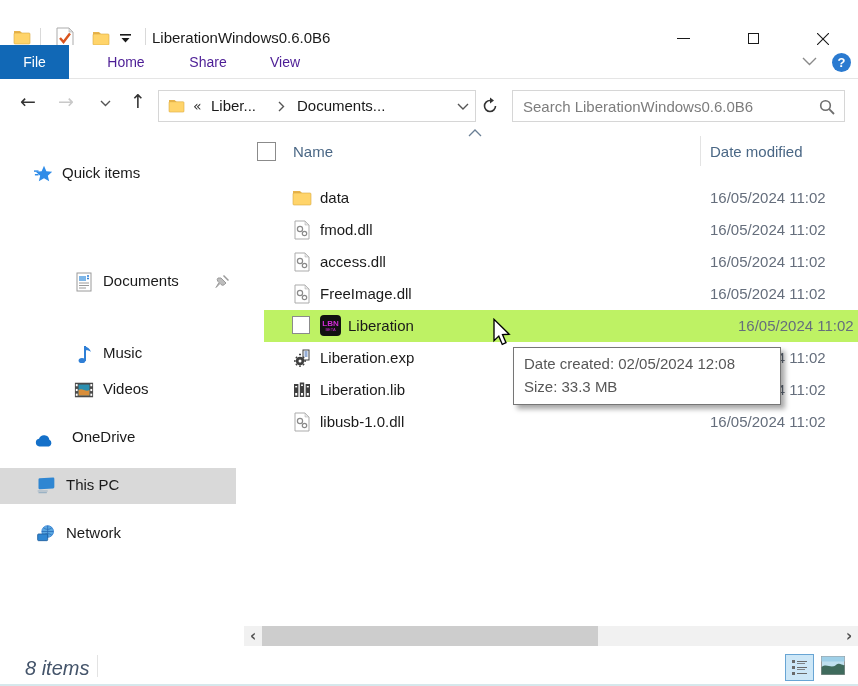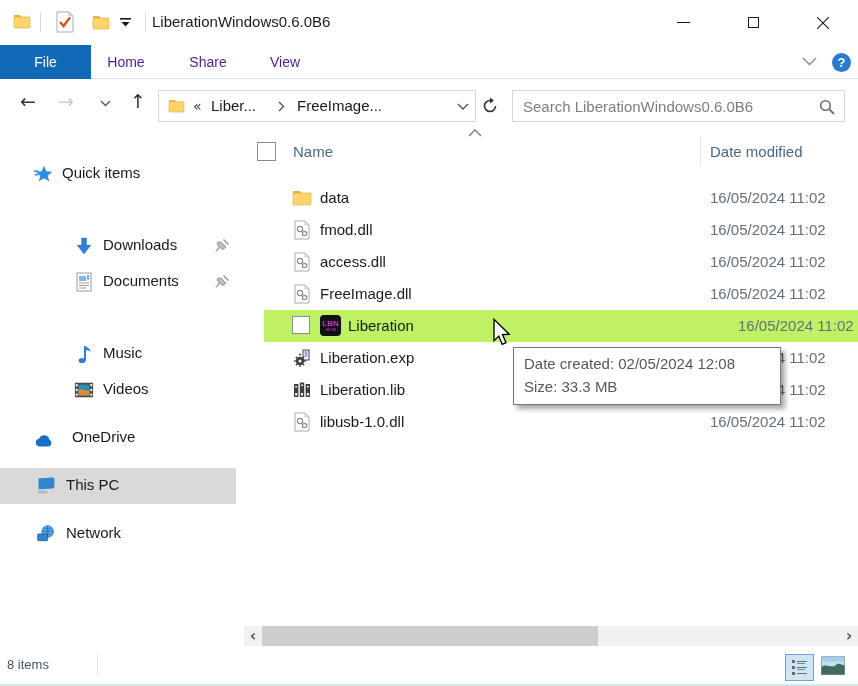--- a/index.html
+++ b/index.html
@@ -3,21 +3,21 @@
 <meta charset="utf-8">
 <style>
   * { margin:0; padding:0; box-sizing:border-box; }
   body { font-family:"Liberation Sans","DejaVu Sans",sans-serif; background:#fff; }
   #win { position:relative; width:858px; height:686px; background:#fff; overflow:hidden;
          outline:1px solid #b5b5b5; }
   .abs { position:absolute; }
   .glyph { font-family:"DejaVu Sans",sans-serif; }
 
   
-  .titlebar { position:absolute; left:0; top:0; width:858px; height:45px; background:#fff;padding-left:7px; }
+  .titlebar { position:absolute; left:0; top:16px; width:858px; height:45px; background:#fff;padding-left:7px; }
   .qat-sep { position:absolute; top:12px; width:1px; height:20px; background:#d9d9d9; }
   .win-title { position:absolute; left:152px; top:13px; font-size:15px; color:#1a1a1a; }
   .wc-btn { position:absolute; top:0; width:46px; height:45px; display:flex; align-items:center; justify-content:center; }
   .min-line { width:13px; height:1px; background:#1a1a1a; }
   .max-box { width:11px; height:11px; border:1px solid #1a1a1a; }
 
   
   .ribbon { position:absolute; left:0; top:45px; width:858px; height:34px; background:#fff; border-bottom:1px solid #e5e5e5; }
   .tab { position:absolute; top:0; height:34px; display:flex; align-items:center; justify-content:center; font-size:14px; color:#4c1d95; }
   .tab.active { background:#1168b6; color:#fff; }
@@ -62,21 +62,21 @@
   .tooltip div { font-size:15px; color:#575757; line-height:23px; white-space:nowrap; }
 
   
   .hscroll { position:absolute; left:244px; top:626px; width:614px; height:20px; background:#f1f1f1; }
   .hs-arrow { position:absolute; top:0; width:18px; height:20px; display:flex; align-items:center; justify-content:center;
               font-size:15px; color:#505050; font-weight:bold; }
   .hs-thumb { position:absolute; left:18px; top:0; width:336px; height:20px; background:#cdcdcd; }
 
   
   .statusbar { position:absolute; left:0; top:648px; width:858px; height:36px; background:#fff; }
-  .status-count { position:absolute; left:7px; top:9px; font-size:13px; color:#44546a; }
+  .status-count { position:absolute; left:25px; top:9px; font-size:20px; color:#44546a;font-style:italic; }
   .status-sep { position:absolute; left:97px; top:7px; width:1px; height:22px; background:#e3e3e3; }
   .view-btn { position:absolute; top:6px; display:flex; align-items:center; justify-content:center; }
   .view-btn.sel { background:#cde7f7; border:1px solid #68a5d4; }
   .win-edge { position:absolute; left:0; top:684px; width:858px; height:2px; background:#d6e8ec; }
 
   .cursor { position:absolute; z-index:60; }
 </style>
 </head>
 <body>
 
@@ -111,21 +111,21 @@
         <div class="max-box"></div>
       </div>
     <div class="wc-btn" style="left:800px">
       <svg width="12" height="12" viewBox="0 0 12 12">
           <path d="M0 0 L12 12 M12 0 L0 12" stroke="#1a1a1a" stroke-width="1.1"></path>
         </svg>
     </div>
   </div>
 
   <div class="ribbon">
-    <div class="tab active" style="left:0;width:91px">File</div>
+    <div class="tab active" style="left:0;width:69px">File</div>
     <div class="tab" style="left:96px;width:60px">Home</div>
     <div class="tab" style="left:178px;width:60px">Share</div>
     <div class="tab" style="left:255px;width:60px">View</div>
     <svg class="abs" style="left:802px;top:12px" width="15" height="9" viewBox="0 0 15 9">
       <path d="M1 1 L7.5 7.5 L14 1" fill="none" stroke="#8a8a8a" stroke-width="1.4"></path>
     </svg>
     <div class="help-circle" style="left:832px;top:8px">?</div>
   </div>
 
   <div class="addr-row">
@@ -139,21 +139,21 @@
     <div class="box" style="left:158px;width:318px">
       <svg class="abs" style="left:9px;top:7px" width="17" height="15" viewBox="0 0 18 16">
         <path d="M1 2h6l2 2v1H1z" fill="#e8b34b"></path>
           <rect x="1" y="4" width="16" height="11" rx="1" fill="#ffd46a" stroke="#d9a93f" stroke-width="0.6"></rect>
       </svg>
       <span class="abs glyph" style="left:34px;top:7px;font-size:14px;color:#333">«</span>
       <span class="abs crumb" style="left:52px;top:6px">Liber...</span>
       <svg class="abs" style="left:119px;top:10px" width="7" height="11" viewBox="0 0 7 11">
         <path d="M1 1 L5.5 5.5 L1 10" fill="none" stroke="#555" stroke-width="1.4"></path>
       </svg>
-      <span class="abs crumb" style="left:138px;top:6px">FreeImage...</span>
+      <span class="abs crumb" style="left:138px;top:6px">Documents...</span>
       <svg class="abs" style="left:298px;top:12px" width="12" height="8" viewBox="0 0 12 8">
         <path d="M1 1 L6 6 L11 1" fill="none" stroke="#555" stroke-width="1.4"></path>
       </svg>
     </div>
 
     <svg class="abs" style="left:481px;top:18px" width="18" height="18" viewBox="0 0 18 18">
       <path d="M14.5 9 A5.5 5.5 0 1 1 9 3.5" fill="none" stroke="#333" stroke-width="1.6"></path>
       <path d="M9 0.5 L13 3.5 L9 6.5 Z" fill="#333"></path>
     </svg>
 
@@ -171,32 +171,20 @@
     <div class="side-item" style="top:28px">
       <svg class="side-icon" style="left:34px" width="22" height="20" viewBox="0 0 22 20">
         <path d="M11 1 L13.6 7 L20 7.6 L15.2 11.8 L16.7 18 L11 14.7 L5.3 18 L6.8 11.8 L2 7.6 L8.4 7 Z" fill="#2f8ce8"></path>
         <rect x="0" y="6" width="5" height="1.6" fill="#2f8ce8"></rect>
           <rect x="1" y="10" width="4" height="1.6" fill="#2f8ce8"></rect>
       </svg>
       <span class="side-label" style="left:62px">Quick items</span>
     </div>
 
 
-    <div class="side-item" style="top:100px">
-      <svg class="side-icon" style="left:74px" width="22" height="20" viewBox="0 0 22 20">
-        <path d="M8 1 h6 v8 h5 L11 19 L3 9 h5 Z" fill="#2f7fd6"></path>
-      </svg>
-      <span class="side-label" style="left:103px">Downloads</span>
-      <svg class="pin" viewBox="0 0 18 18">
-        <g fill="none" stroke="#9a9a9a" stroke-width="1.5">
-            <path d="M10.5 2.5 L15.5 7.5"></path>
-            <path d="M8 5 l5 5 l-1.5 1.5 a2.5 2.5 0 0 1 -3.5 0 l-1 -1 l-4 4 l3 -5 l-1 -1 a2.5 2.5 0 0 1 0 -3.5 Z" fill="#bdbdbd" stroke-width="1"></path>
-          </g>
-      </svg>
-    </div>
 
     <div class="side-item" style="top:136px">
       <svg class="side-icon" style="left:74px" width="20" height="20" viewBox="0 0 20 20">
         <rect x="3" y="1" width="14" height="18" fill="#fff" stroke="#9a9a9a"></rect>
         <rect x="5" y="4" width="7" height="5" fill="#7db6e8"></rect>
         <path d="M5 11 h10 M5 13.5 h10 M5 16 h7" stroke="#9a9a9a" stroke-width="1"></path>
         <path d="M13 4 h2 M13 6.5 h2" stroke="#2f7fd6" stroke-width="1.4"></path>
       </svg>
       <span class="side-label" style="left:103px">Documents</span>
       <svg class="pin" viewBox="0 0 18 18">

